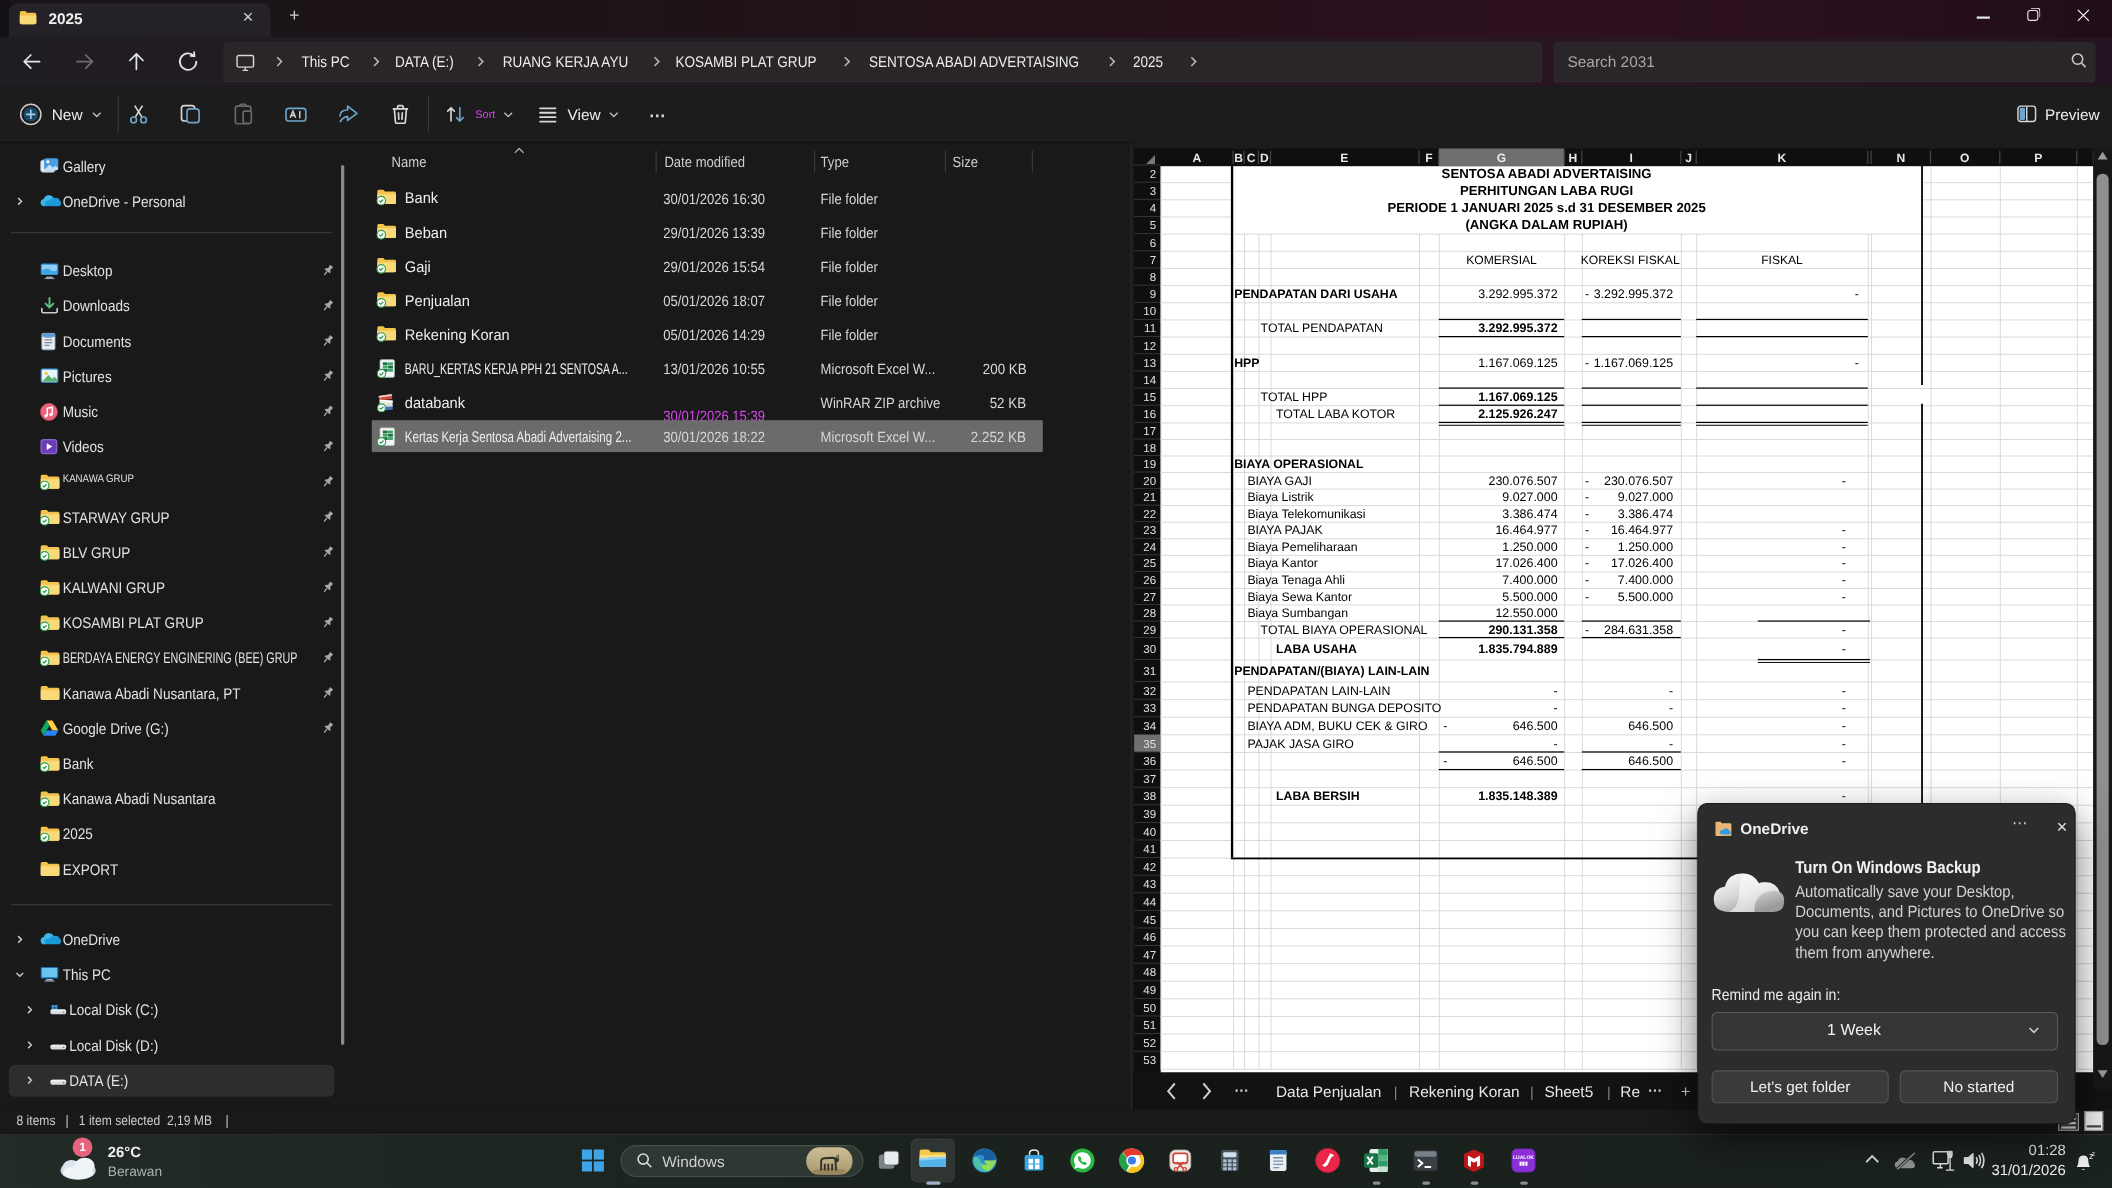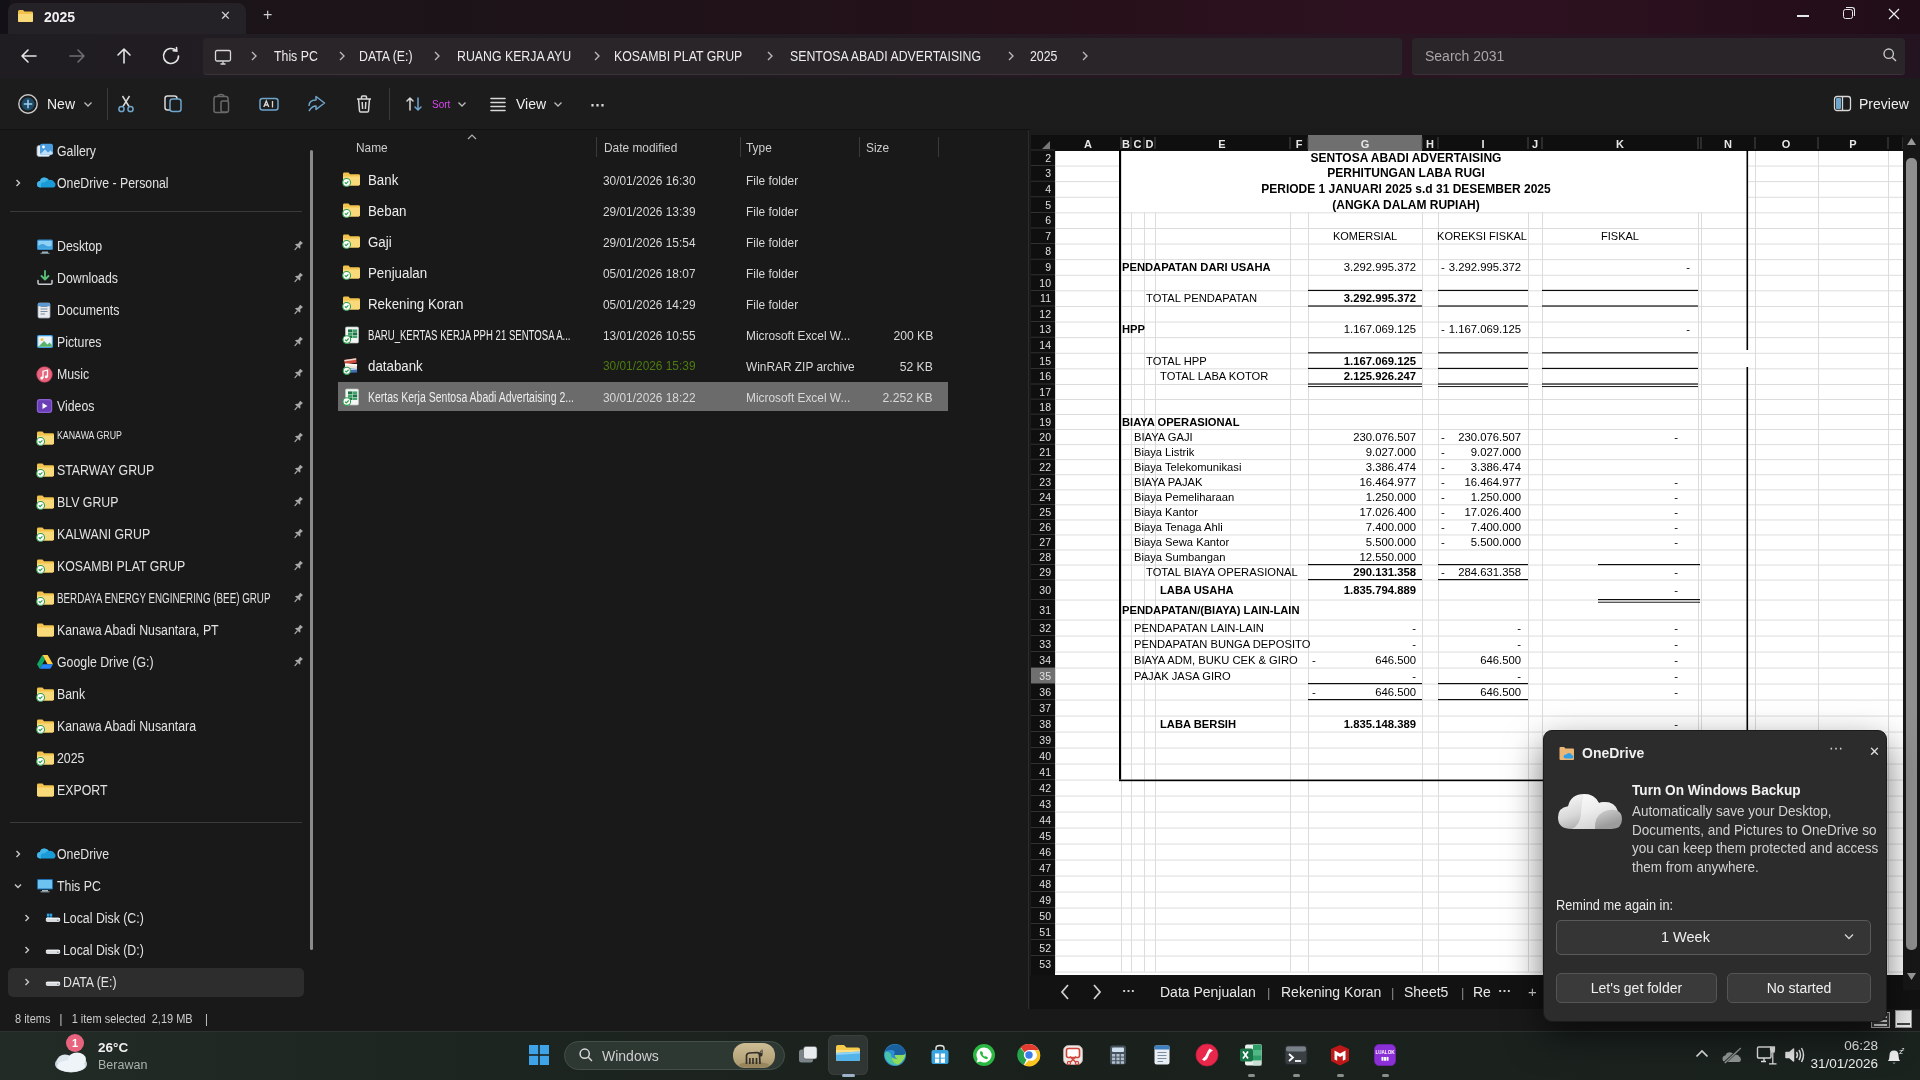--- a/index.html
+++ b/index.html
@@ -670,21 +670,21 @@
       <g transform="rotate(-3 9 13)">
         <rect x="3" y="11.4" width="12" height="4.4" rx="0.6" fill="#3f6fb5"></rect>
         <rect x="3" y="11.4" width="12" height="1.5" fill="#d8e2f0"></rect>
       </g>
       <circle cx="4.8" cy="13.8" r="3.7" fill="#fff"></circle>
       <circle cx="4.8" cy="13.8" r="3.6" fill="none" stroke="#2e9e4f" stroke-width="1.1"></circle>
       <path d="M3.1 13.8 L4.3 15 L6.6 12.8" stroke="#2e9e4f" stroke-width="1.2" fill="none"></path>
     </svg>
   </div>
 <div class="abs" style="left:368px;top:358px;font-size:14px;color:#ededed"><span style="display:inline-block;transform:scaleX(0.95);transform-origin:0 50%;white-space:nowrap">databank</span></div>
-<div class="abs" style="left:603px;top:358px;font-size:13.5px;color:#4d7c0f"><span class="n88">30/01/2026 15:39</span></div>
+<div class="abs" style="left:603px;top:371px;font-size:13.5px;color:#d946ef"><span class="n88">30/01/2026 15:39</span></div>
 <div class="abs" style="left:746px;top:358.5px;font-size:13.5px;color:#d8d8d8"><span class="n88">WinRAR ZIP archive</span></div>
 <div class="abs" style="left:808px;top:358.5px;width:125px;text-align:right;font-size:13.5px;color:#d8d8d8"><span class="nr">52 KB</span></div>
 <div class="abs" style="left:338px;top:382px;width:610px;height:29px;background:#6b6b6b"></div>
 <div class="abs" style="left:342px;top:388px">
     <svg width="18" height="18" viewBox="0 0 18 18">
       <rect x="3.5" y="1" width="13" height="16" rx="1.2" fill="#f4f6f5"></rect>
       <rect x="3.5" y="1" width="13" height="16" rx="1.2" fill="none" stroke="#b8c4bd" stroke-width="0.7"></rect>
       <g fill="#1e7145">
         <rect x="6" y="3.4" width="4.4" height="2.6"></rect>
         <rect x="10.8" y="3.4" width="4.4" height="2.6" fill="#3fa66b"></rect>
@@ -1266,21 +1266,21 @@
     </svg>
   </div>
 <div class="abs" style="left:1784px;top:1046px">
     <svg width="22" height="18" viewBox="0 0 22 18" fill="none" stroke="#e4e4e4" stroke-width="1.5">
       <path d="M2 6.5 H5.5 L9.5 3 V15 L5.5 11.5 H2 Z" fill="#e4e4e4" stroke-linejoin="round"></path>
       <path d="M12.5 6 Q14.5 9 12.5 12"></path>
       <path d="M15 4 Q18 9 15 14"></path>
       <path d="M17.5 2 Q21.5 9 17.5 16"></path>
     </svg>
   </div>
-<div class="abs" style="left:1800px;top:1038px;width:78px;text-align:right;font-size:13.5px;color:#f0f0f0">06:28</div>
+<div class="abs" style="left:1800px;top:1038px;width:78px;text-align:right;font-size:13.5px;color:#f0f0f0">01:28</div>
 <div class="abs" style="left:1790px;top:1056px;width:88px;text-align:right;font-size:13.5px;color:#f0f0f0">31/01/2026</div>
 <div class="abs" style="left:1884px;top:1046px">
     <svg width="22" height="20" viewBox="0 0 22 20">
       <path d="M4 15 Q5.5 13 5.5 9.5 Q5.5 4.5 10 4.5 Q14.5 4.5 14.5 9.5 Q14.5 13 16 15 Z" fill="#ececec"></path>
       <path d="M8.3 16.8 Q10 18.3 11.7 16.8 Z" fill="#ececec"></path>
       <text x="15" y="8" font-size="8" fill="#ececec" font-family="'Liberation Sans'">z</text>
       <text x="17.5" y="5" font-size="6" fill="#ececec" font-family="'Liberation Sans'">z</text>
     </svg>
   </div>
 <div class="abs" style="left:1543px;top:730px;width:344px;height:292px;background:#2c2c2c;border:1px solid #1b1b1b;border-radius:9px;box-shadow:0 14px 36px rgba(0,0,0,0.55)"></div>

